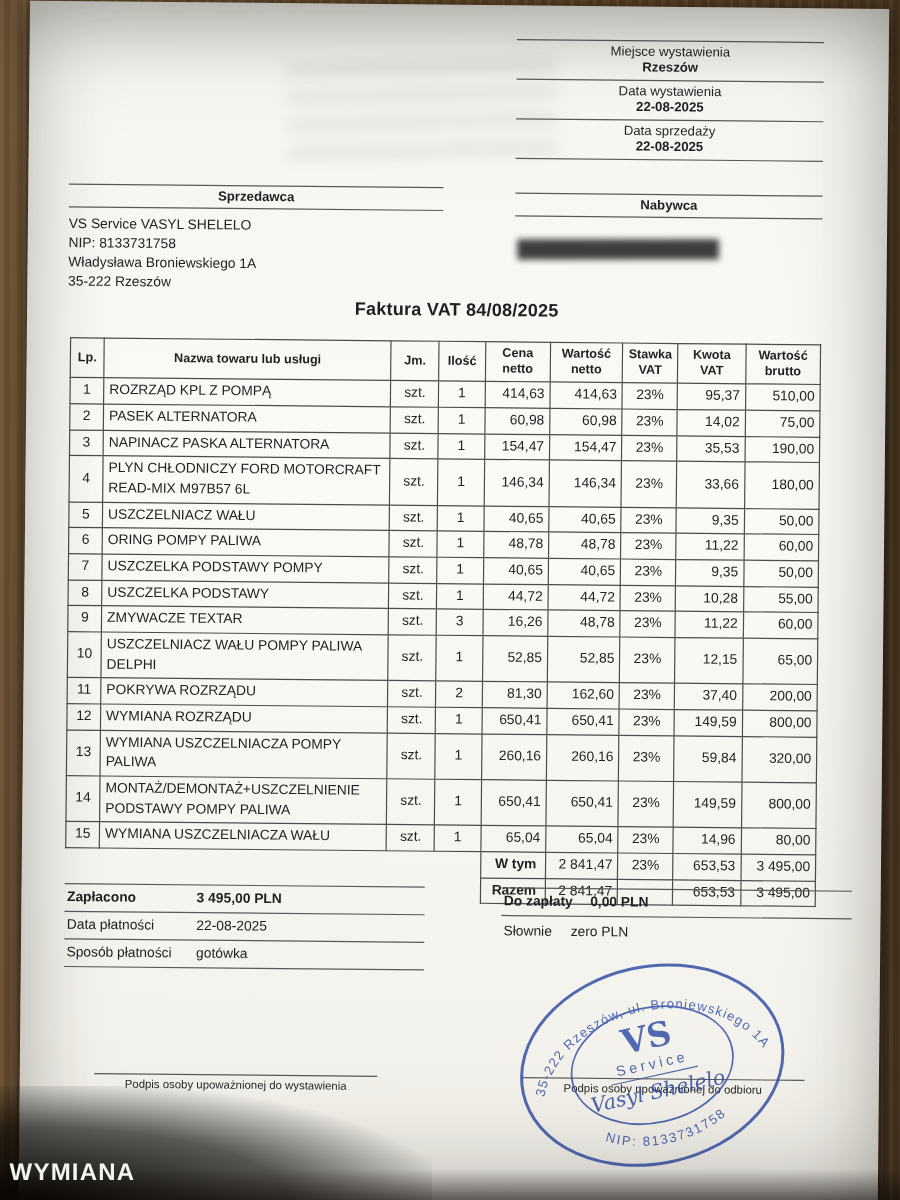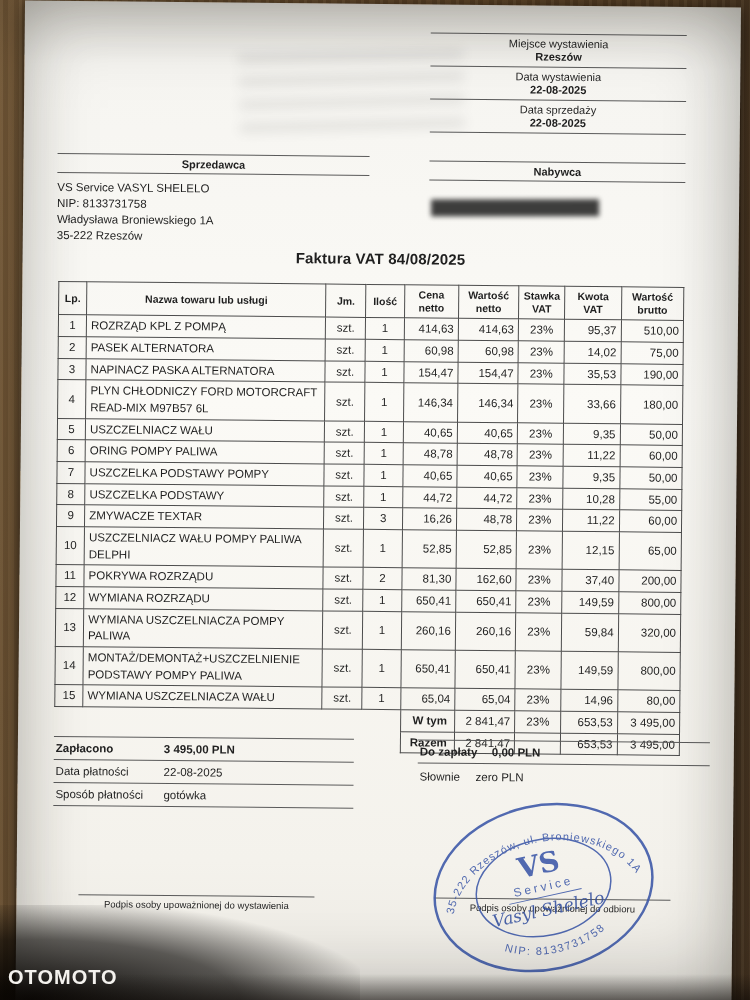--- a/index.html
+++ b/index.html
@@ -373,15 +373,15 @@
         <text x="119" y="93" text-anchor="middle" font-size="12" letter-spacing="3" fill="#3b57a8">Service</text>
         <line x1="82" y1="99" x2="156" y2="99" stroke="#3b57a8" stroke-width="1"></line>
         <text x="119" y="118" text-anchor="middle" font-size="17" font-style="italic" fill="#3450a0" font-family="'DejaVu Serif',serif">Vasyl Shelelo</text>
       </svg>
     </div>
 
   </div>
 
   <div class="shadow-bl"></div>
   <div class="shadow-bottom"></div>
-  <div class="watermark">OTOMOTO</div>
+  <div class="watermark">WYMIANA</div>
 
 </div>
 
 </body></html>

